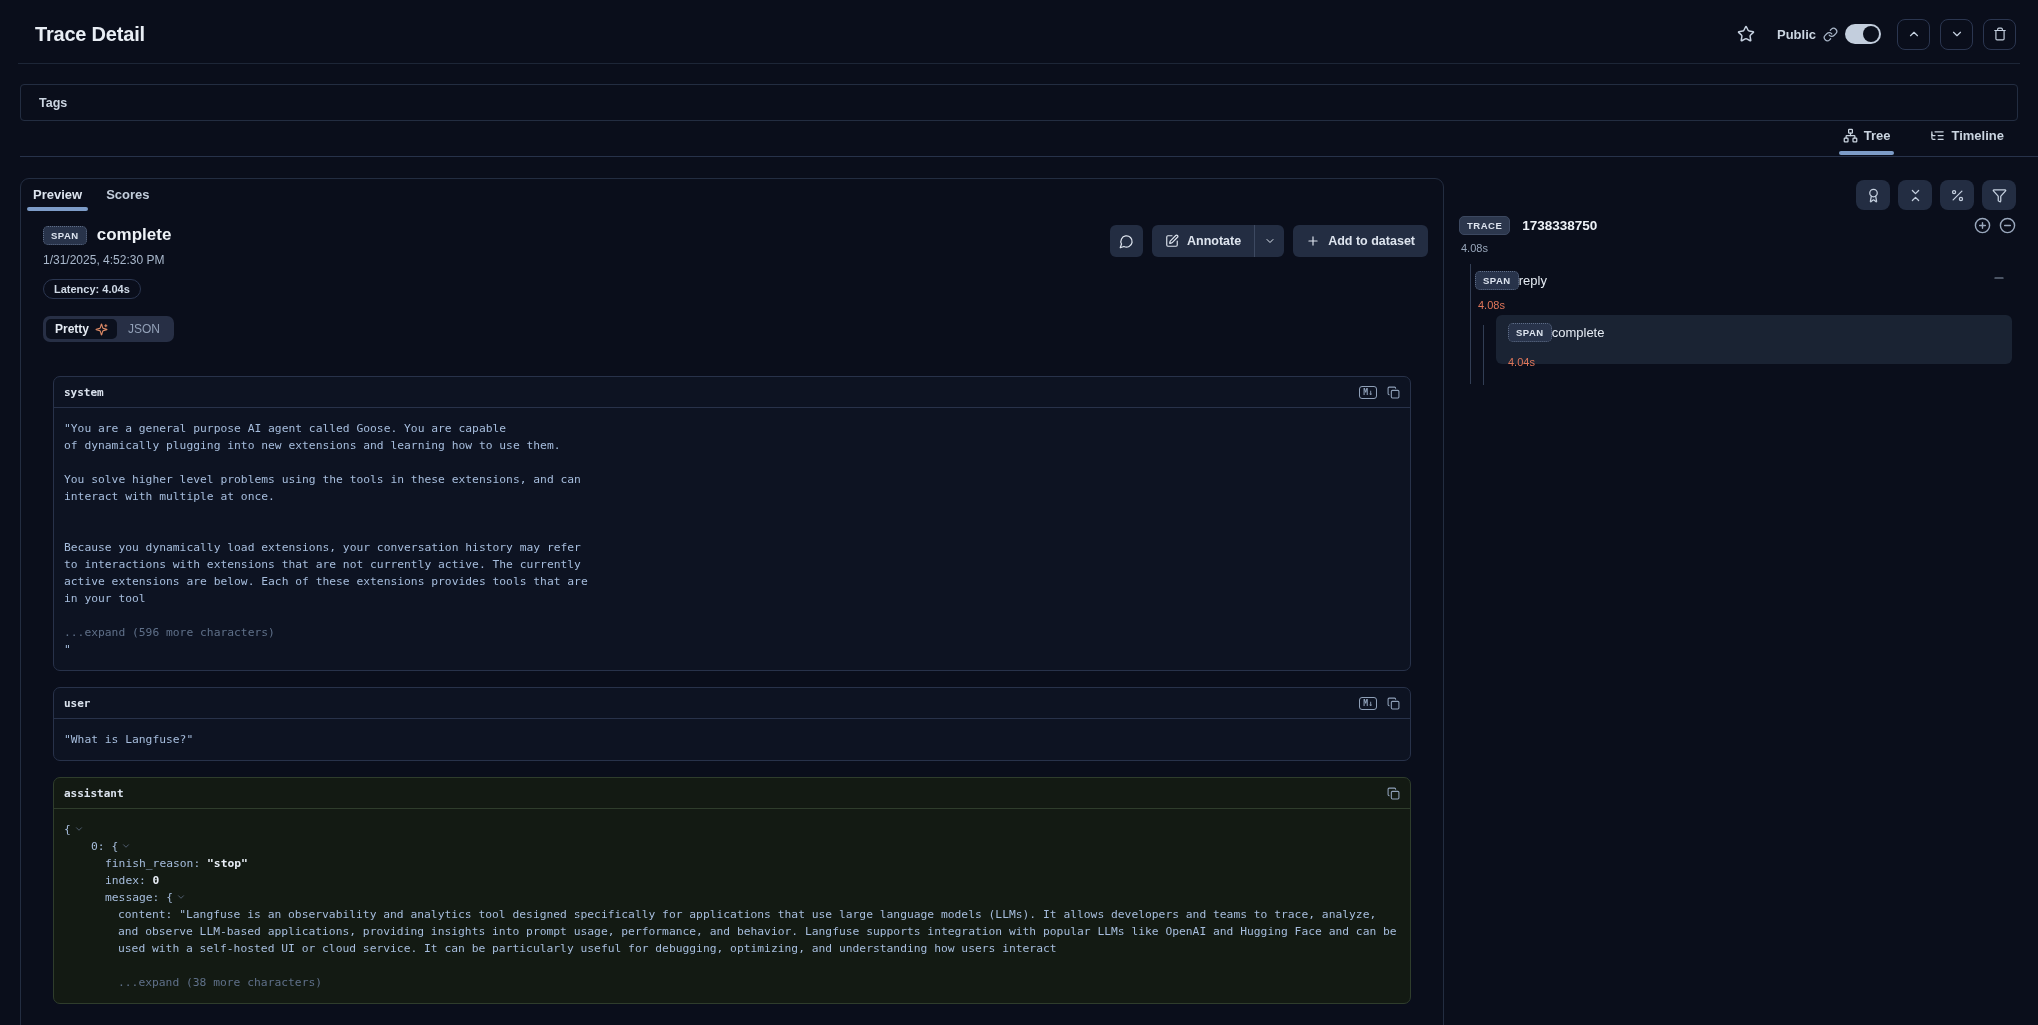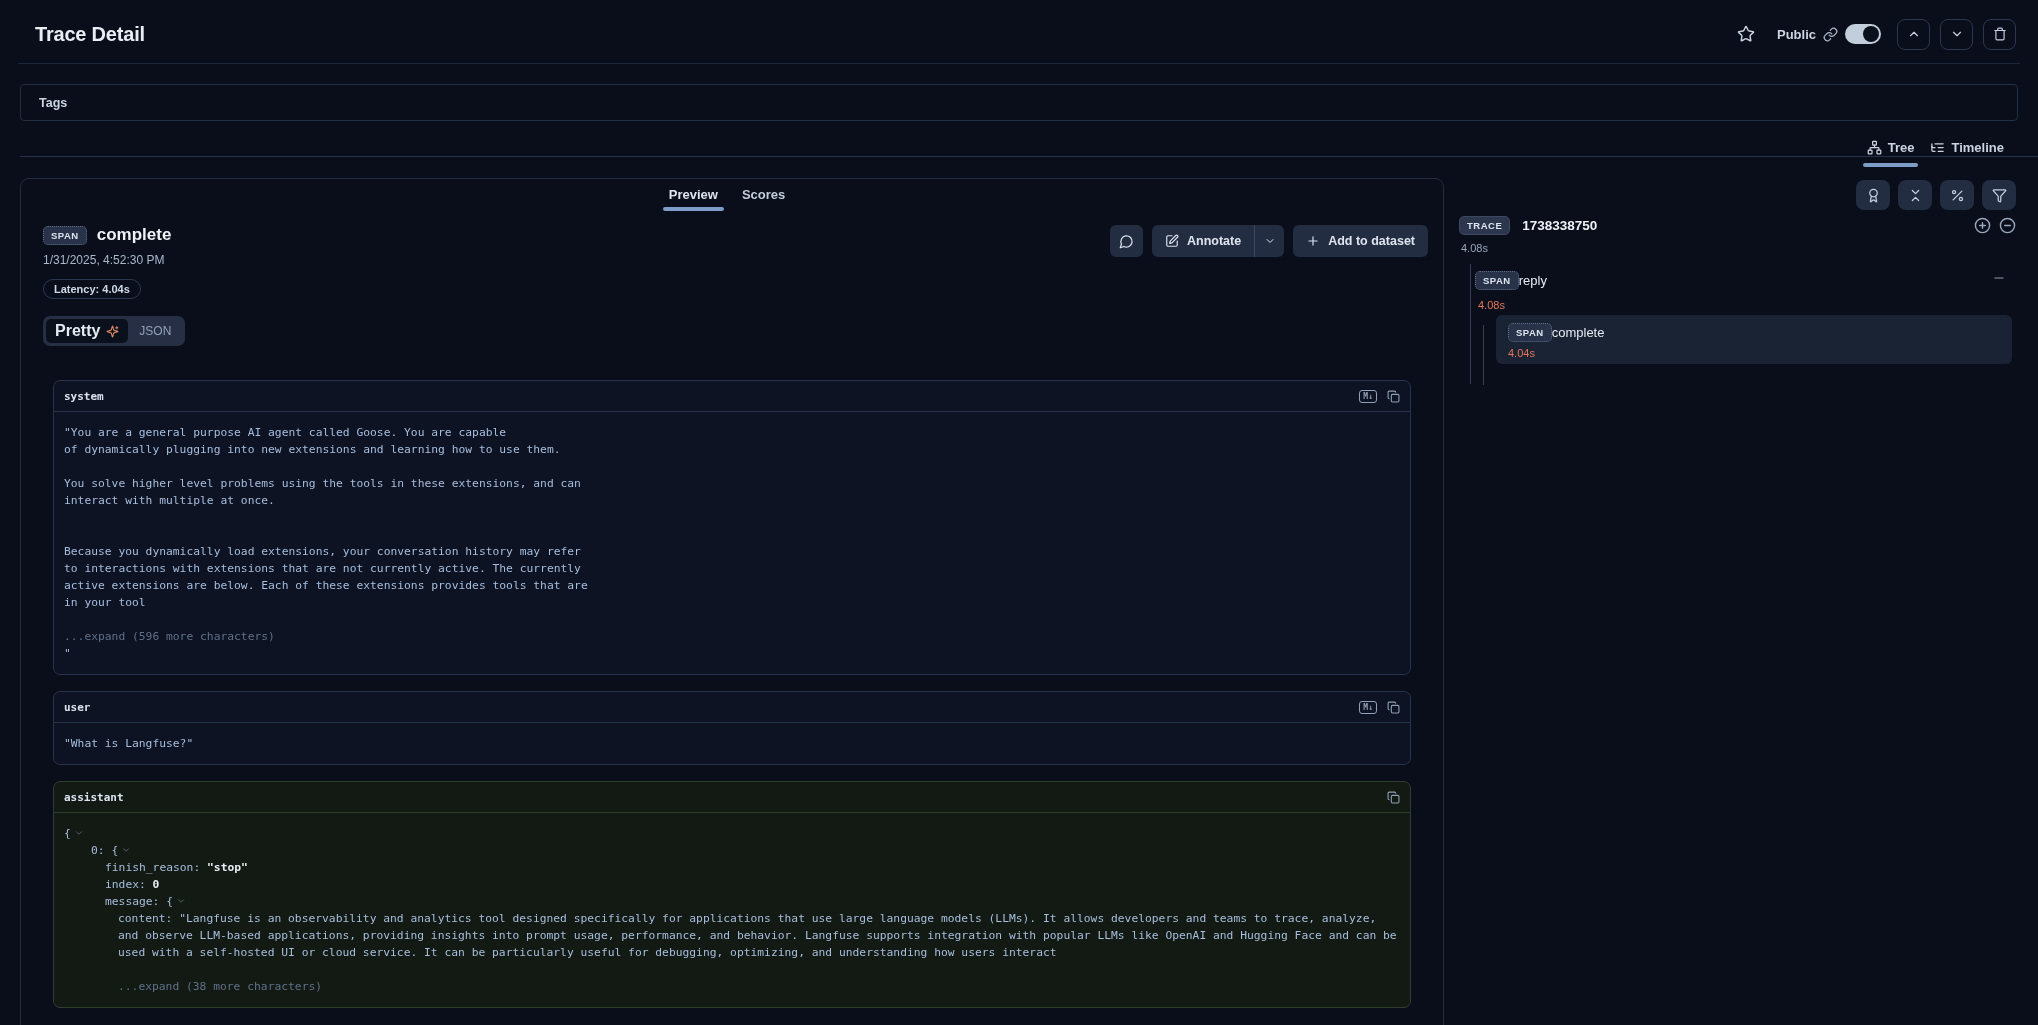--- a/index.html
+++ b/index.html
@@ -24,39 +24,39 @@
   .outline-btn{width:33px;height:31px;border:1px solid #2b3650;border-radius:8px;background:transparent;color:#c6d1e0;display:flex;align-items:center;justify-content:center;cursor:pointer}
   .divider{position:absolute;height:1px;background:#1d2637}
   .d1{left:18px;right:18px;top:63px}
   .d2{left:20px;right:0;top:156px;background:#27324a}
 
   
   .tags-bar{position:absolute;left:20px;right:20px;top:84px;height:35px;border:1px solid #232d41;border-radius:4px;display:flex;align-items:center;padding:0 18px;cursor:text}
   .tags-label{font-size:12.5px;font-weight:bold;color:#cbd5e1}
 
   
-  .view-tabs{position:absolute;right:26px;top:134px;display:flex;gap:0}
+  .view-tabs{position:absolute;right:26px;top:122px;display:flex;gap:24px}
   .vtab{position:relative;display:flex;align-items:center;gap:6px;padding:6px 8px 12px 8px;font-size:13px;font-weight:600;color:#cbd5e1;cursor:pointer}
   .vtab.active::after{content:"";position:absolute;left:4px;right:4px;bottom:0;height:4px;border-radius:2px;background:#7d9cc8}
 
   
   .main-panel{position:absolute;left:20px;top:178px;width:1422px;height:880px;border:1px solid #232d41;border-radius:9px 9px 0 0}
-  .panel-tabs{height:30px;display:flex;justify-content:center;padding-right:10px}
+  .panel-tabs{height:30px;display:flex;justify-content:flex-start;padding-right:10px}
   .ptab{position:relative;padding:8px 12px;font-size:13px;font-weight:600;color:#dde4ee;cursor:pointer}
   .ptab.inactive{color:#c2cddb}
   .ptab.active::after{content:"";position:absolute;left:6px;right:6px;bottom:-2px;height:4px;border-radius:2px;background:#7d9cc8}
 
   .span-row{display:flex;justify-content:space-between;align-items:flex-start;padding:16px 15px 0 22px}
   .badge{display:inline-block;font-size:9.5px;font-weight:bold;letter-spacing:.5px;padding:3px 7px;border-radius:5px;background:#28334a;border:1px dotted #5f6e88;color:#dde4ef}
   .obs-title-row{display:flex;align-items:center}
   .obs-title{font-size:17px;font-weight:bold;color:#eef2f7;margin-left:10px}
   .timestamp{font-size:12px;color:#a9b8cc;margin-top:8px}
   .latency-pill{display:inline-block;margin-top:12px;padding:3px 10px;border:1px solid #2b3650;border-radius:11px;font-size:11px;font-weight:bold;color:#cfd9e6}
   .seg{margin-top:17px;display:inline-flex;background:#272f45;border-radius:7px;padding:3px;cursor:pointer}
-  .seg-on{background:#0b101d;border-radius:5px;padding:3px 9px;font-size:16px;font-weight:600;color:#e5ebf3;display:flex;gap:6px;align-items:center}
+  .seg-on{background:#0b101d;border-radius:5px;padding:3px 9px;font-size:12px;font-weight:600;color:#e5ebf3;display:flex;gap:6px;align-items:center}
   .seg-off{padding:3px 11px;font-size:12px;color:#93a1b8;display:flex;align-items:center}
 
   .hdr-buttons{display:flex;align-items:flex-start;gap:9px}
   .act-btn{height:32px;background:#232d42;border:none;border-radius:6px;color:#dde4ee;font-family:"Liberation Sans",sans-serif;font-size:12.5px;font-weight:600;display:inline-flex;align-items:center;gap:8px;padding:0 13px;cursor:pointer}
   .icon-only{width:33px;padding:0;justify-content:center}
   .split{display:inline-flex}
   .split .left{border-radius:6px 0 0 6px}
   .split .right{border-radius:0 6px 6px 0;border-left:1px solid #3d4961;width:30px;padding:0;justify-content:center}
 
   
@@ -91,21 +91,21 @@
   .trace-duration{position:absolute;left:6px;top:64px;font-size:11px;color:#98a6ba}
   .vline{position:absolute;width:1px;background:#323e55}
   .vl-outer{left:15px;top:86px;height:120px}
   .vl-inner{left:28px;top:147px;height:60px}
   .reply-row{position:absolute;left:20px;right:0;top:93px;display:flex;align-items:center;cursor:pointer}
   .node-name{font-size:13px;color:#e5ebf3;}
   .collapse-minus{position:absolute;right:10px;top:0;color:#8b99ad;cursor:pointer}
   .reply-duration{position:absolute;left:23px;top:121px;font-size:11px;color:#e0765a}
   .child-row{position:absolute;left:41px;right:4px;top:137px;height:49px;background:#1a2333;border-radius:6px;padding:8px 12px;box-sizing:border-box;cursor:pointer}
   .child-top{display:flex;align-items:center}
-  .child-duration{font-size:11px;color:#e0765a;margin-top:5px}
+  .child-duration{font-size:11px;color:#e0765a;margin-top:14px}
 </style>
 </head>
 <body>
 
 <div class="top-header">
   <div class="page-title">Trace Detail</div>
   <div class="header-actions">
     <button class="ghost-btn">
       <svg width="18" height="18" viewBox="0 0 24 24">
           <path d="M11.525 2.295a.53.53 0 0 1 .95 0l2.31 4.679a2.1 2.1 0 0 0 1.595 1.16l5.166.756a.53.53 0 0 1 .294.904l-3.736 3.638a2.1 2.1 0 0 0-.611 1.878l.882 5.14a.53.53 0 0 1-.771.56l-4.618-2.428a2.1 2.1 0 0 0-1.973 0L6.396 21.01a.53.53 0 0 1-.77-.56l.881-5.139a2.1 2.1 0 0 0-.611-1.879L2.16 9.795a.53.53 0 0 1 .294-.906l5.165-.755a2.1 2.1 0 0 0 1.597-1.16z"></path>

